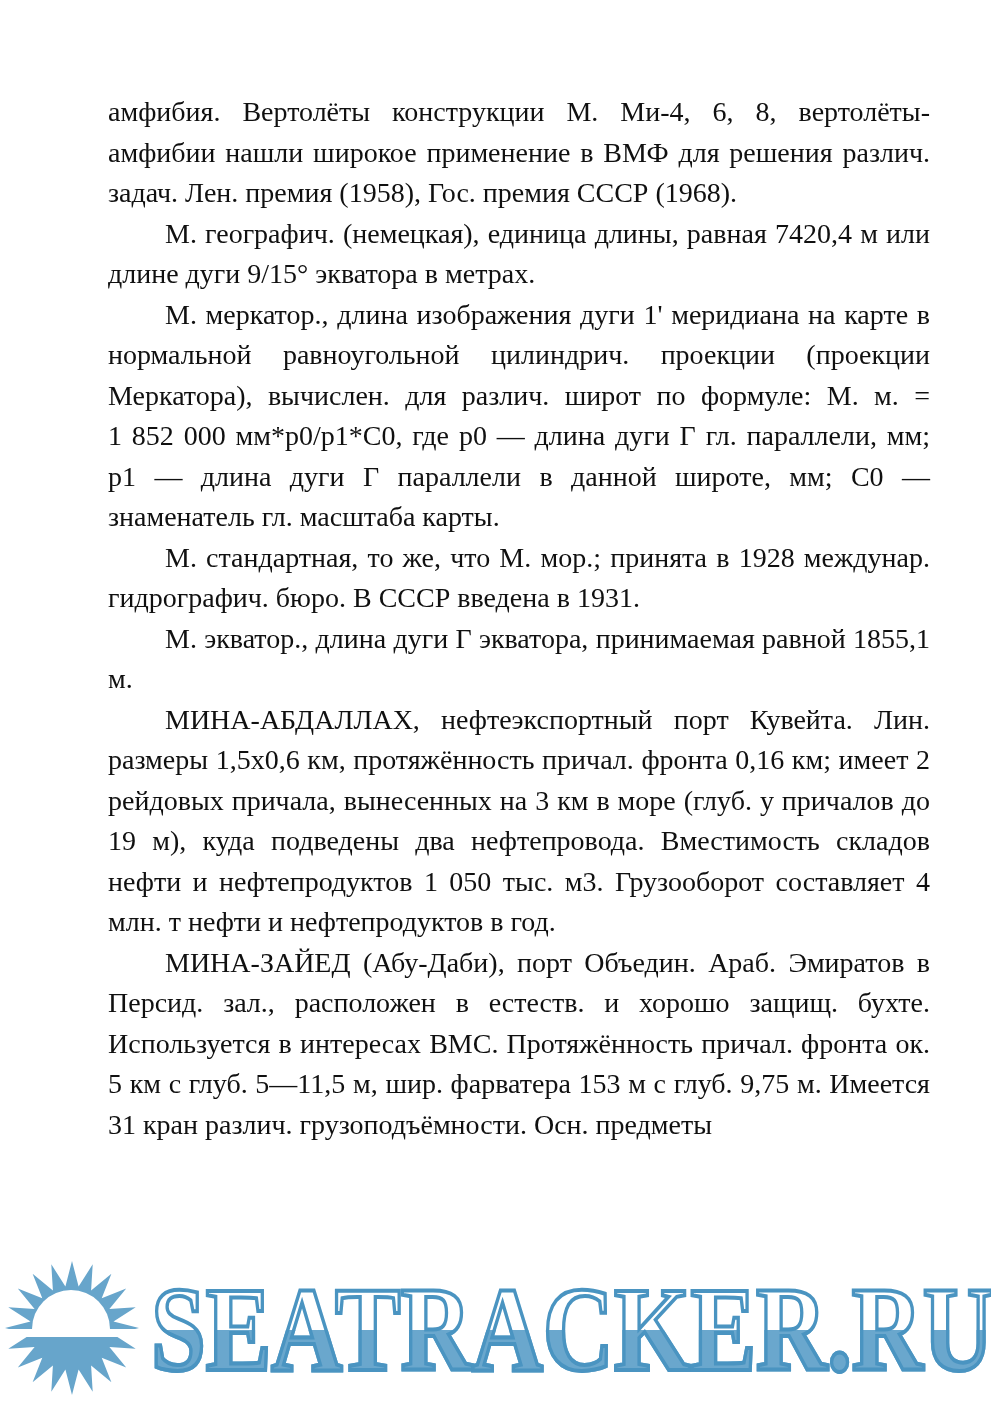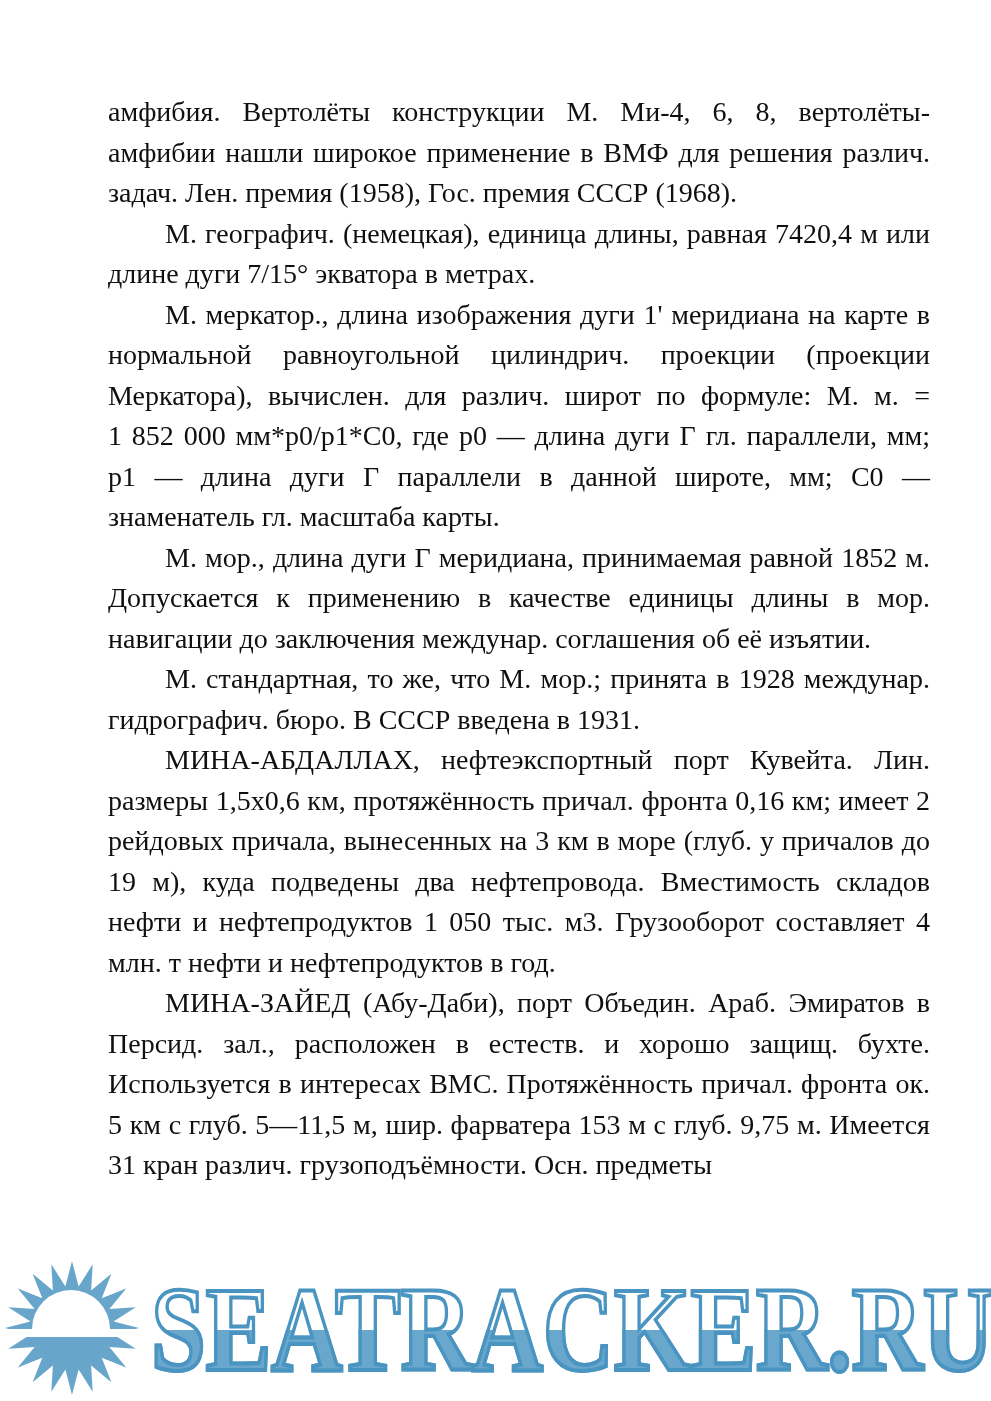--- a/index.html
+++ b/index.html
@@ -54,21 +54,21 @@
     <svg class="sun-logo" width="150" height="143" viewBox="0 0 150 143" aria-hidden="true">
       <polygon id="sun-star" points="72.0,3.0 78.6,28.5 92.7,6.3 91.1,32.6 111.4,15.8 101.7,40.3 126.2,30.6 109.4,50.9 135.7,49.3 113.5,63.4 139.0,70.0 113.5,76.6 135.7,90.7 109.4,89.1 126.2,109.4 101.7,99.7 111.4,124.2 91.1,107.4 92.7,133.7 78.6,111.5 72.0,137.0 65.4,111.5 51.3,133.7 52.9,107.4 32.6,124.2 42.3,99.7 17.8,109.4 34.6,89.1 8.3,90.7 30.5,76.6 5.0,70.0 30.5,63.4 8.3,49.3 34.6,50.9 17.8,30.6 42.3,40.3 32.6,15.8 52.9,32.6 51.3,6.3 65.4,28.5" fill="#67a5cb"></polygon>
       <rect x="0" y="71" width="145" height="8" fill="#ffffff"></rect>
       <path d="M 32,71 A 39,39 0 0 1 110,71 Z" fill="#ffffff"></path>
     </svg>
     <div class="wm-text">SEATRACKER.RU</div>
   </div>
 
   <div class="text-block">
     <p class="noindent">амфибия. Вертолёты конструкции М. Ми-4, 6, 8, вертолёты-амфибии нашли широкое применение в ВМФ для решения различ. задач. Лен. премия (1958), Гос. премия СССР (1968).</p>
-    <p>М. географич. (немецкая), единица длины, равная 7420,4 м или длине дуги 7/15° экватора в метрах.</p>
+    <p>М. географич. (немецкая), единица длины, равная 7420,4 м или длине дуги 9/15° экватора в метрах.</p>
     <p>М. меркатор., длина изображения дуги 1' меридиана на карте в нормальной равноугольной цилиндрич. проекции (проекции Меркатора), вычислен. для различ. широт по формуле: М. м. = 1&nbsp;852&nbsp;000 мм*р0/р1*С0, где р0 — длина дуги Г гл. параллели, мм; р1 — длина дуги Г параллели в данной широте, мм; С0 — знаменатель гл. масштаба карты.</p>
-    <p>М. мор., длина дуги Г меридиана, принимаемая равной 1852 м. Допускается к применению в качестве единицы длины в мор. навигации до заключения междунар. соглашения об её изъятии.</p>
     <p>М. стандартная, то же, что М. мор.; принята в 1928 междунар. гидрографич. бюро. В СССР введена в 1931.</p>
+    <p>М. экватор., длина дуги Г экватора, принимаемая равной 1855,1 м.</p>
     <p>МИНА-АБДАЛЛАХ, нефтеэкспортный порт Кувейта. Лин. размеры 1,5х0,6 км, протяжённость причал. фронта 0,16 км; имеет 2 рейдовых причала, вынесенных на 3 км в море (глуб. у причалов до 19 м), куда подведены два нефтепровода. Вместимость складов нефти и нефтепродуктов 1&nbsp;050 тыс. м3. Грузооборот составляет 4 млн. т нефти и нефтепродуктов в год.</p>
     <p>МИНА-ЗАЙЕД (Абу-Даби), порт Объедин. Араб. Эмиратов в Персид. зал., расположен в естеств. и хорошо защищ. бухте. Используется в интересах ВМС. Протяжённость причал. фронта ок. 5 км с глуб. 5—11,5 м, шир. фарватера 153 м с глуб. 9,75 м. Имеется 31 кран различ. грузоподъёмности. Осн. предметы</p>
   </div>
 
 </div>
 
 </body></html>

